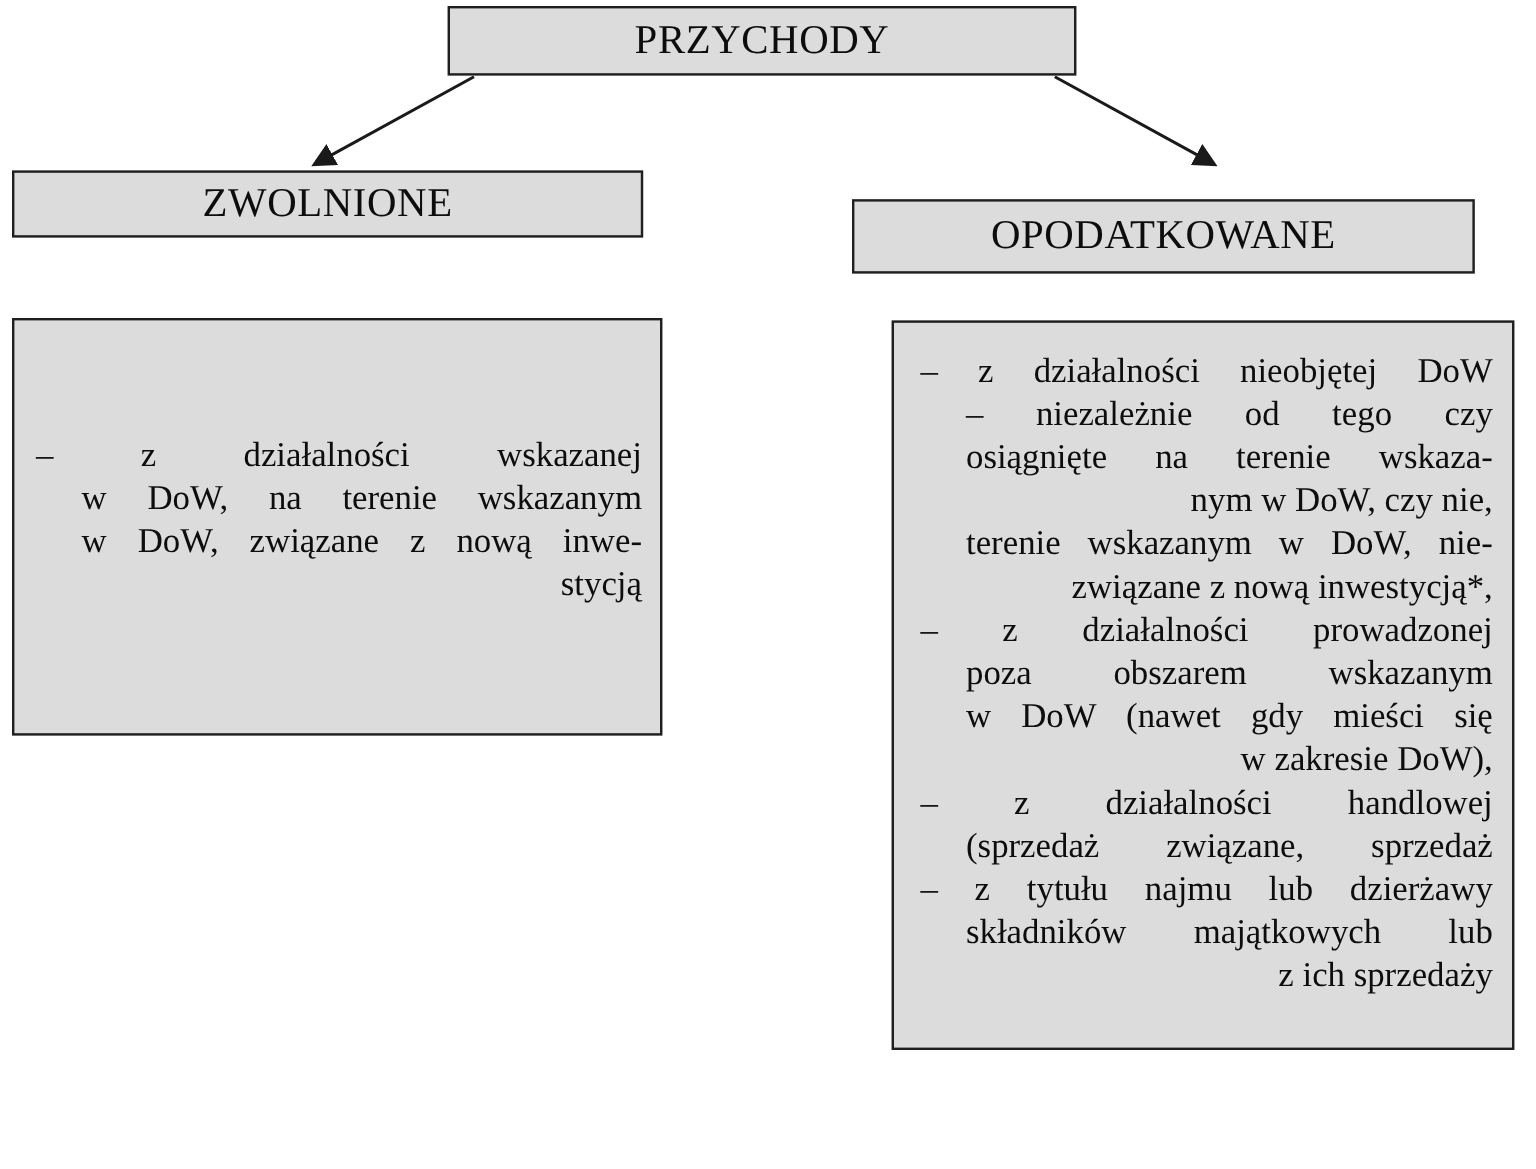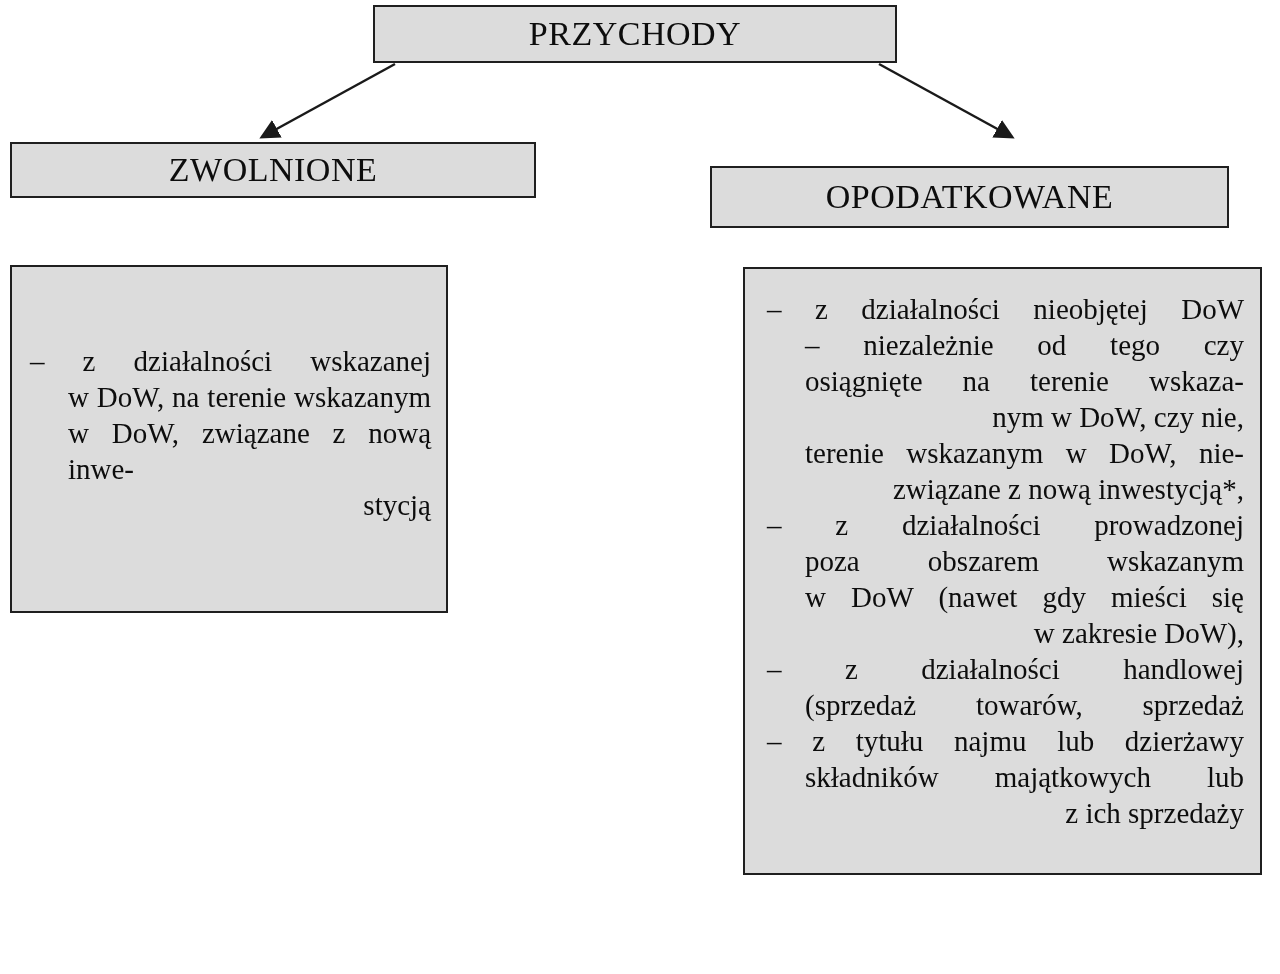--- a/index.html
+++ b/index.html
@@ -41,21 +41,21 @@
     display: flex;
     align-items: center;
     justify-content: center;
     font-size: 34px;
     letter-spacing: 0.5px;
   }
   .box-root   { left: 373px; top: 5px;   width: 524px; height: 58px; }
   .box-left-h { left: 10px;  top: 142px; width: 526px; height: 56px; }
   .box-right-h{ left: 710px; top: 142px; width: 519px; height: 62px; margin-top: 24px; }
   .box-left-c {
-    left: 10px; top: 265px; width: 438px; height: 348px;
+    left: 10px; top: 265px; width: 542px; height: 348px;
     display: flex; flex-direction: column; justify-content: center;
     padding: 0 15px 12px 18px;
   }
   .box-right-c {
     left: 743px; top: 267px; width: 519px; height: 608px;
     padding: 22px 16px 0 22px;
   }
   .content { font-size: 29px; line-height: 36px; color: var(--text); }
   .line { text-align: right; }
   .line.just {
@@ -117,21 +117,21 @@
           <div class="line cont">związane z nową inwestycją*,</div>
         </div>
         <div class="bullet">
           <div class="line just">– z działalności prowadzonej</div>
           <div class="line cont just">poza obszarem wskazanym</div>
           <div class="line cont just">w DoW (nawet gdy mieści się</div>
           <div class="line cont">w zakresie DoW),</div>
         </div>
         <div class="bullet">
           <div class="line just">– z działalności handlowej</div>
-          <div class="line cont just">(sprzedaż towarów, sprzedaż</div>
+          <div class="line cont just">(sprzedaż związane, sprzedaż</div>
         </div>
         <div class="bullet">
           <div class="line just">– z tytułu najmu lub dzierżawy</div>
           <div class="line cont just">składników majątkowych lub</div>
           <div class="line cont">z ich sprzedaży</div>
         </div>
       </div>
   </div>
 
 </div>

